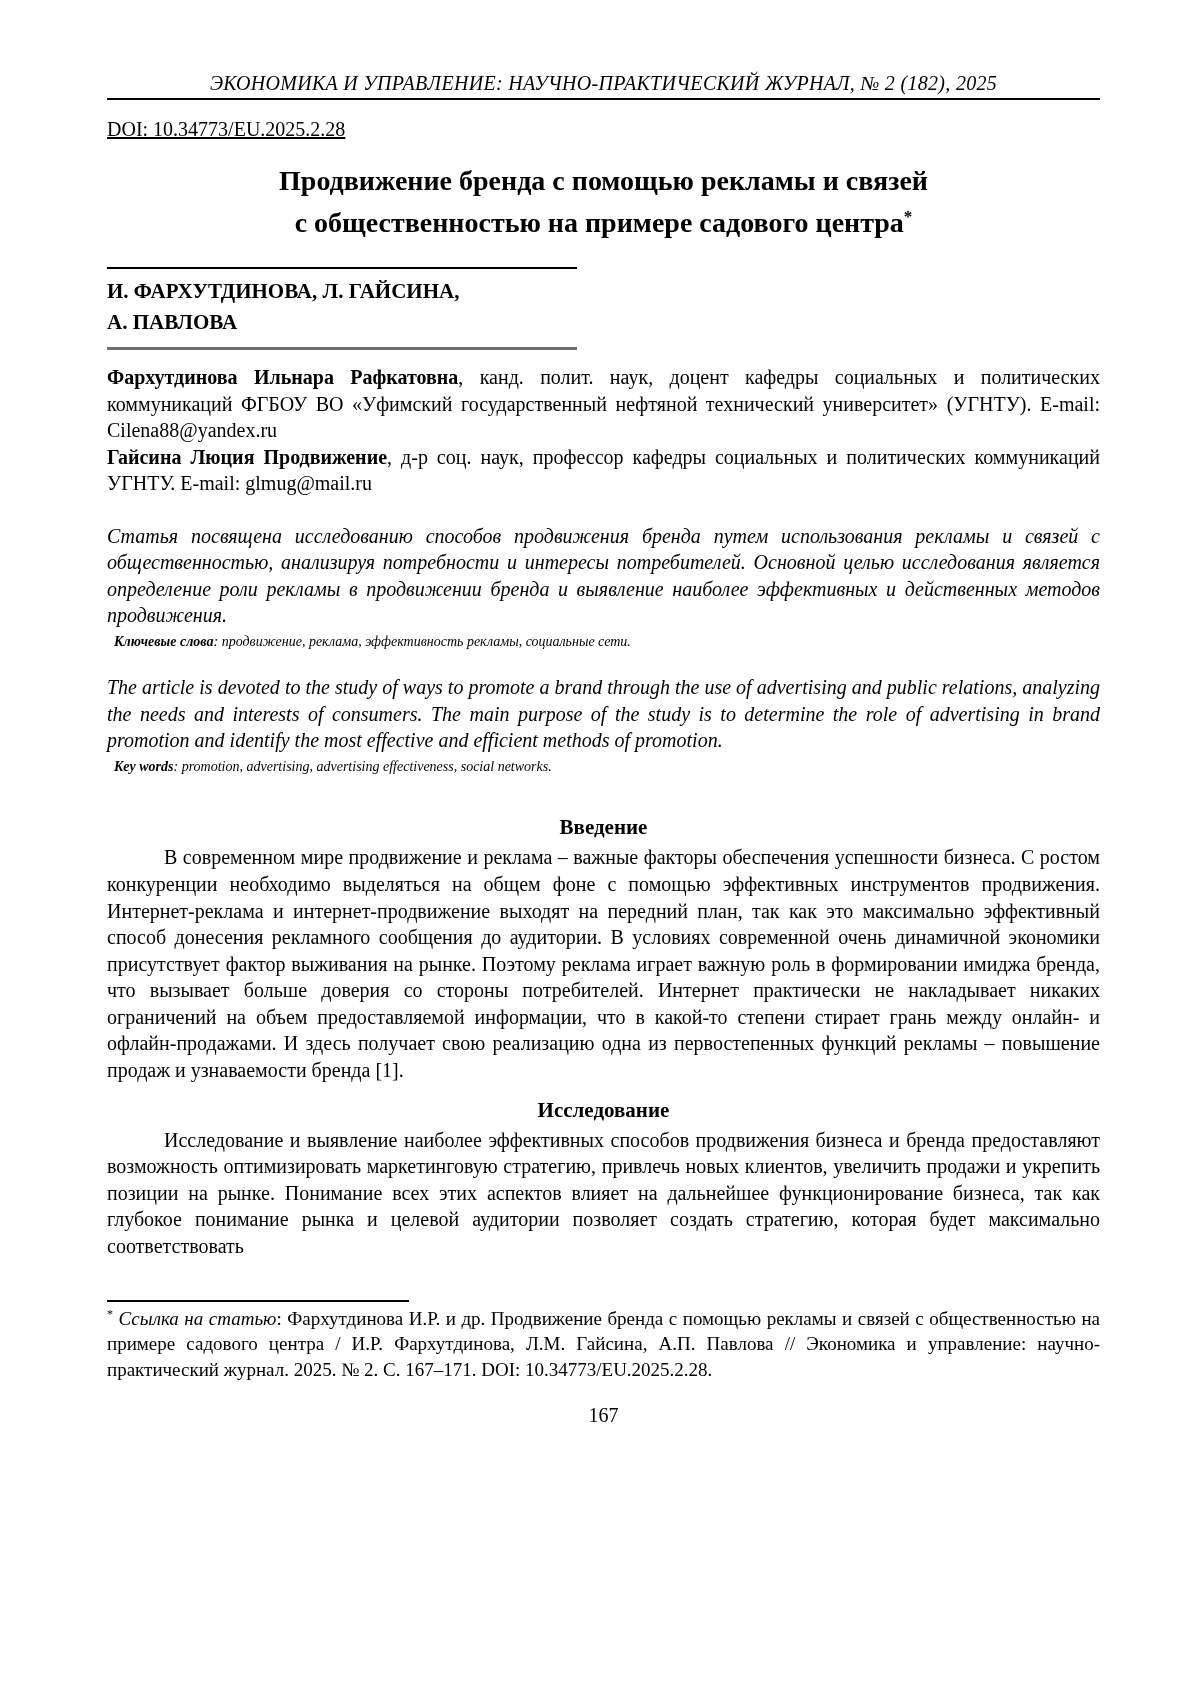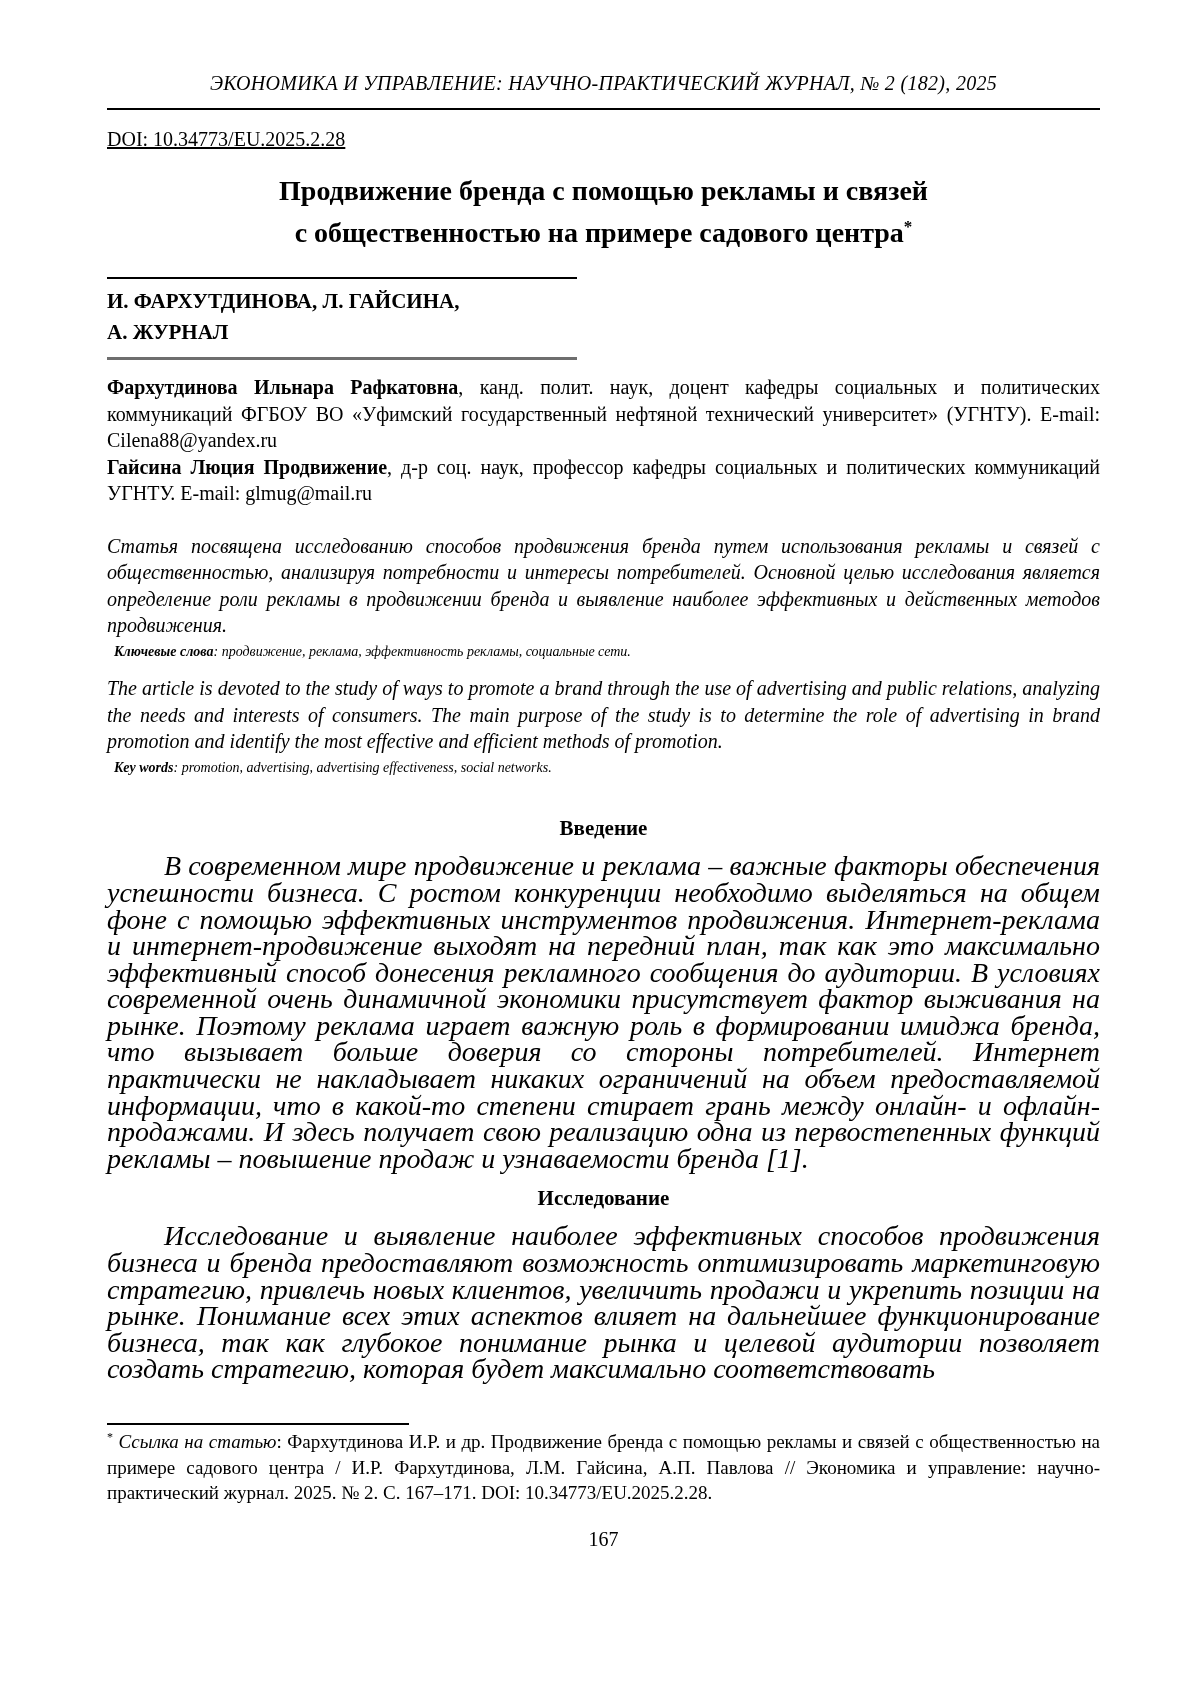--- a/index.html
+++ b/index.html
@@ -15,21 +15,21 @@
   .page {
     padding: 72px 100px 0 107px;
     width: 1200px;
     height: 100%;
   }
   .journal-header {
     text-align: center;
     font-style: italic;
     font-size: 20px;
     letter-spacing: 0.3px;
-    padding-bottom: 13px;
+    padding-bottom: 3px;
     border-bottom: 2px solid #000;
   }
   .doi-line {
     margin-top: 18px;
     font-size: 20px;
     text-decoration: underline;
   }
   .title-ru {
     margin-top: 22px;
     text-align: center;
@@ -72,41 +72,40 @@
   }
   .keywords-line {
     font-size: 14px;
     line-height: 26.5px;
     font-style: italic;
     text-align: justify;
     margin-left: 7px;
   }
   .kw-label { font-weight: bold; }
   .abstract-en {
-    margin-top: 10px;
+    margin-top: 19px;
     font-size: 20px;
     line-height: 26.5px;
     font-style: italic;
     text-align: justify;
   }
   .section-heading {
     margin-top: 33px;
     text-align: center;
     font-weight: bold;
     font-size: 21px;
     line-height: 28px;
   }
   .section-heading.second { margin-top: 12px; }
   .body-paragraph {
-    margin-top: 11px;
-    font-size: 28px;
+    margin-top: 3px;
+    font-size: 20px;
     line-height: 26.6px;
     text-align: justify;
     text-indent: 57px;
-    font-style: italic;
   }
   .footnote-rule {
     margin-top: 40px;
     width: 302px;
     border-top: 2px solid #000;
   }
   .footnote {
     font-size: 19px;
     line-height: 25.5px;
     text-align: justify;
@@ -129,21 +128,21 @@
   <div class="doi-line">DOI: 10.34773/EU.2025.2.28</div>
 
   <h1 class="title-ru">
     <span>Продвижение бренда с помощью рекламы и связей</span><br>
     <span>с общественностью на примере садового центра</span><sup>*</sup>
   </h1>
 
 
   <div class="authors-box">
     <span>И. ФАРХУТДИНОВА, Л. ГАЙСИНА,</span><br>
-    <span>А. ЖУРНАЛ</span>
+    <span>А. ПАВЛОВА</span>
   </div>
 
   <div class="author-details">
     <p><b>Фархутдинова Ильнара Рафкатовна</b><span>, канд. полит. наук, доцент кафедры социальных и политических коммуникаций ФГБОУ ВО «Уфимский государственный нефтяной технический университет» (УГНТУ). E-mail: Cilena88@yandex.ru</span></p>
     <p><b>Гайсина Люция Продвижение</b><span>, д-р соц. наук, профессор кафедры социальных и политических коммуникаций УГНТУ. E-mail: glmug@mail.ru</span></p>
   </div>
 
   <p class="abstract-ru">Статья посвящена исследованию способов продвижения бренда путем использования рекламы и связей с общественностью, анализируя потребности и интересы потребителей. Основной целью исследования является определение роли рекламы в продвижении бренда и выявление наиболее эффективных и действенных методов продвижения.</p>
 
   <p class="keywords-line">

